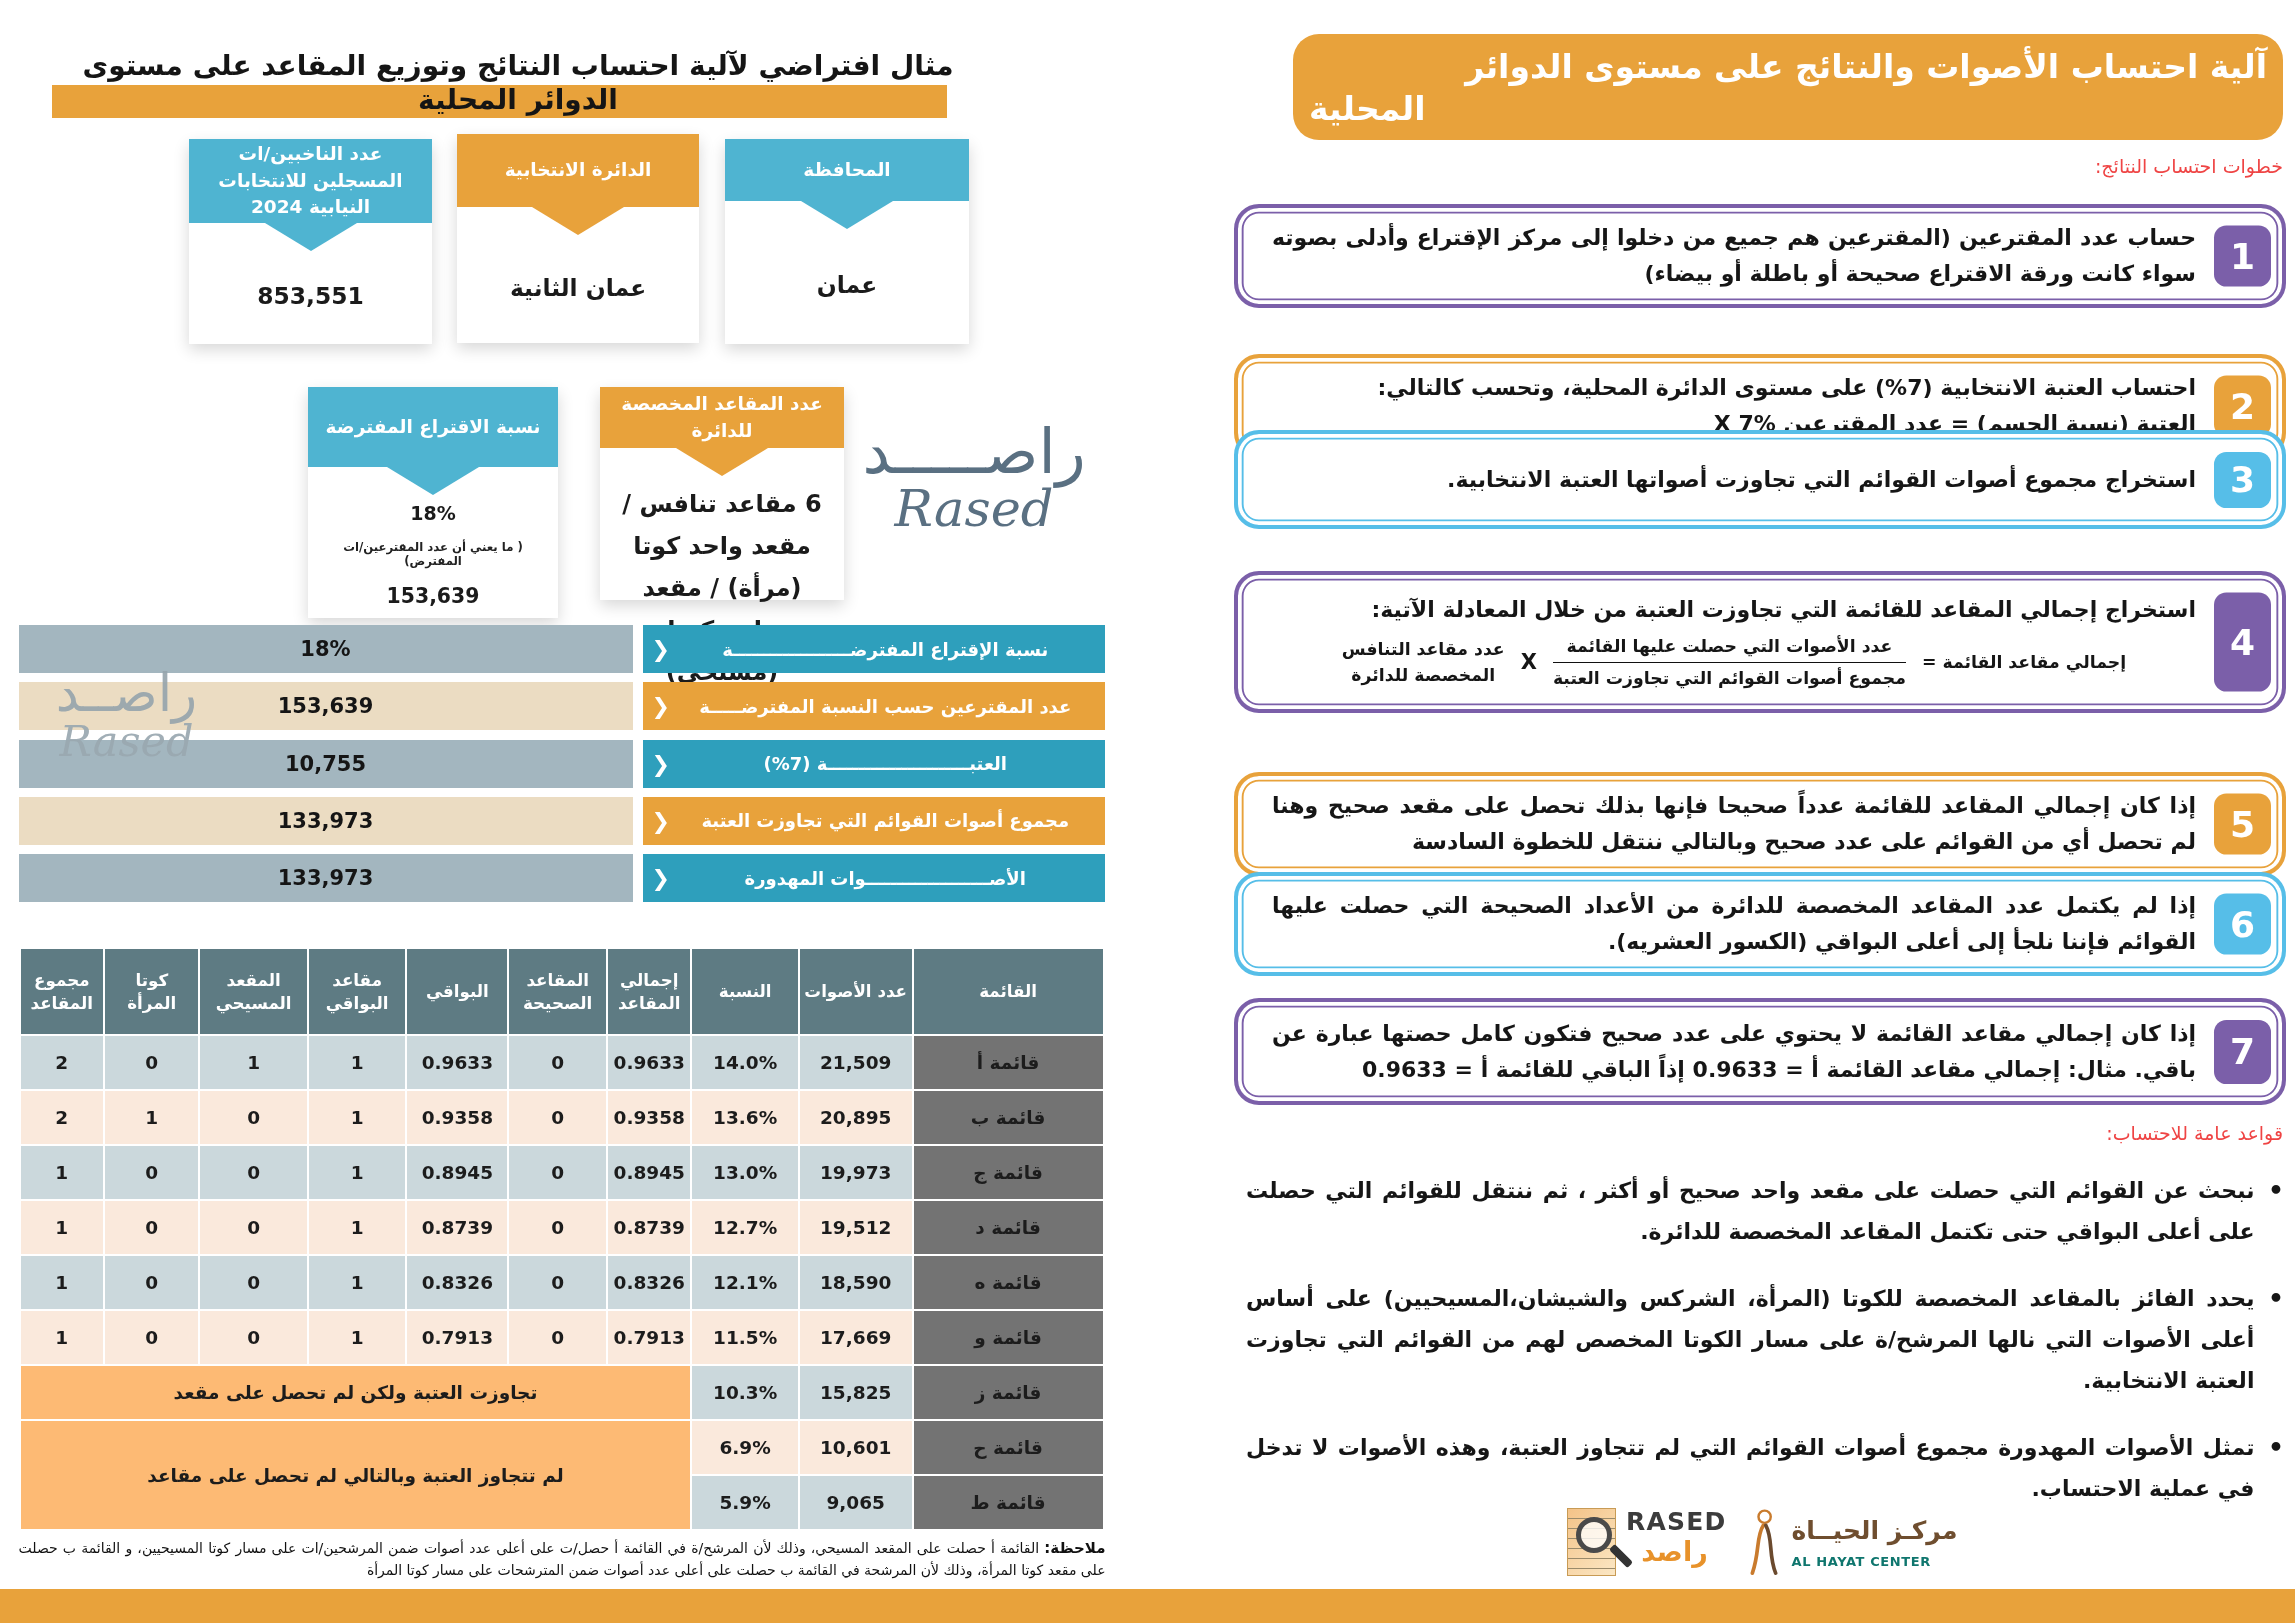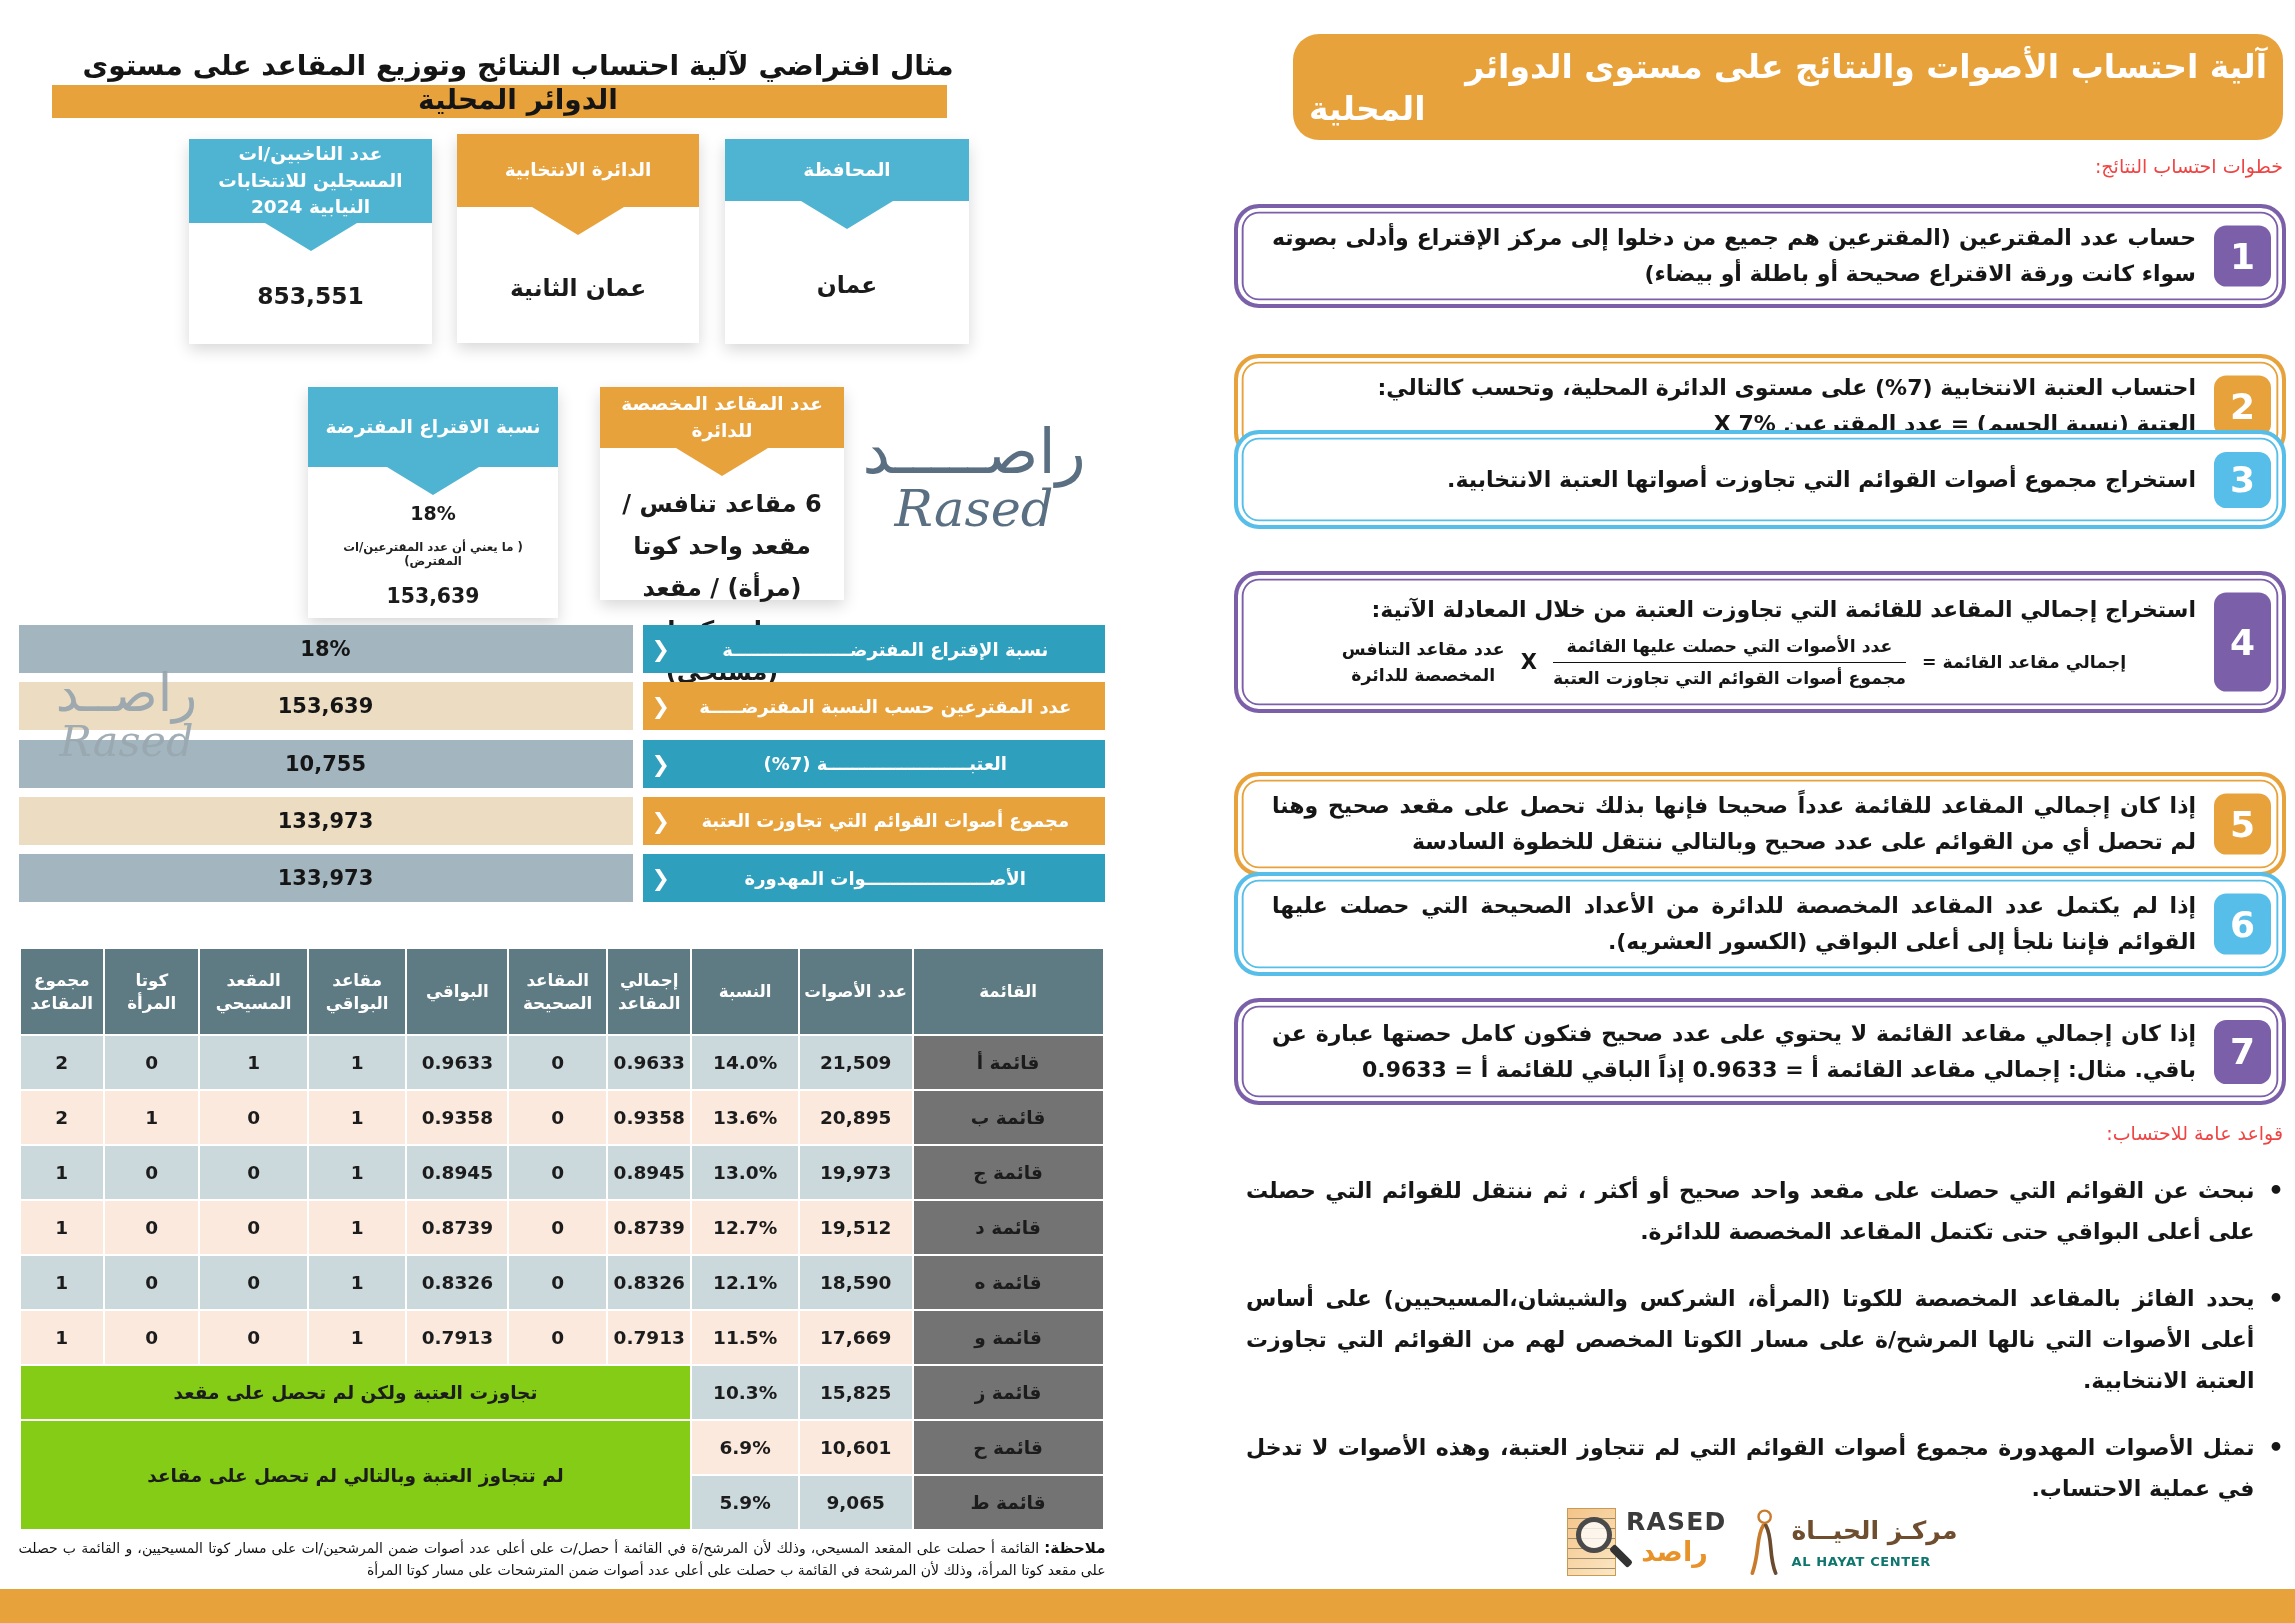--- a/index.html
+++ b/index.html
@@ -51,21 +51,21 @@
 
   table.results { position:absolute; left:18.5px; top:947px; width:1086px;
     border-collapse:separate; border-spacing:2.5px; direction:rtl; }
   table.results th { background:#5E7B83; color:#fff; font-size:16.7px; font-weight:bold;
     height:85px; line-height:1.35; padding:2.5px 3.7px; }
   table.results td { height:53px; text-align:center; vertical-align:middle;
     font-size:18.5px; font-weight:bold; color:#1c1c1c; padding:1.2px 3.7px; }
   td.namecell { background:#737373; color:#fff; font-size:19px; }
   td.blue { background:#CBD8DC; }
   td.cream { background:#FAE9DC; }
-  td.mergedcell { background:#84cc16; color:#fff; font-size:19px; }
+  td.mergedcell { background:#fdba74; color:#fff; font-size:19px; }
 
   .note { left:18.5px; top:1537px; width:1087px; font-size:14px; color:#111;
     line-height:1.55; text-align:justify; direction:rtl; }
   .note b { font-size:15px; }
 
   
   .r-title { left:1293px; top:34px; width:990px; height:106px; background:#E8A23B; border-radius:26px;
     display:flex; flex-direction:column; justify-content:center; padding:0 16px; color:#fff; }
   .r-title .l1 { font-size:33px; font-weight:bold; text-align:right; line-height:1.35; }
   .r-title .l2 { font-size:33px; font-weight:bold; text-align:left; line-height:1.2; }

